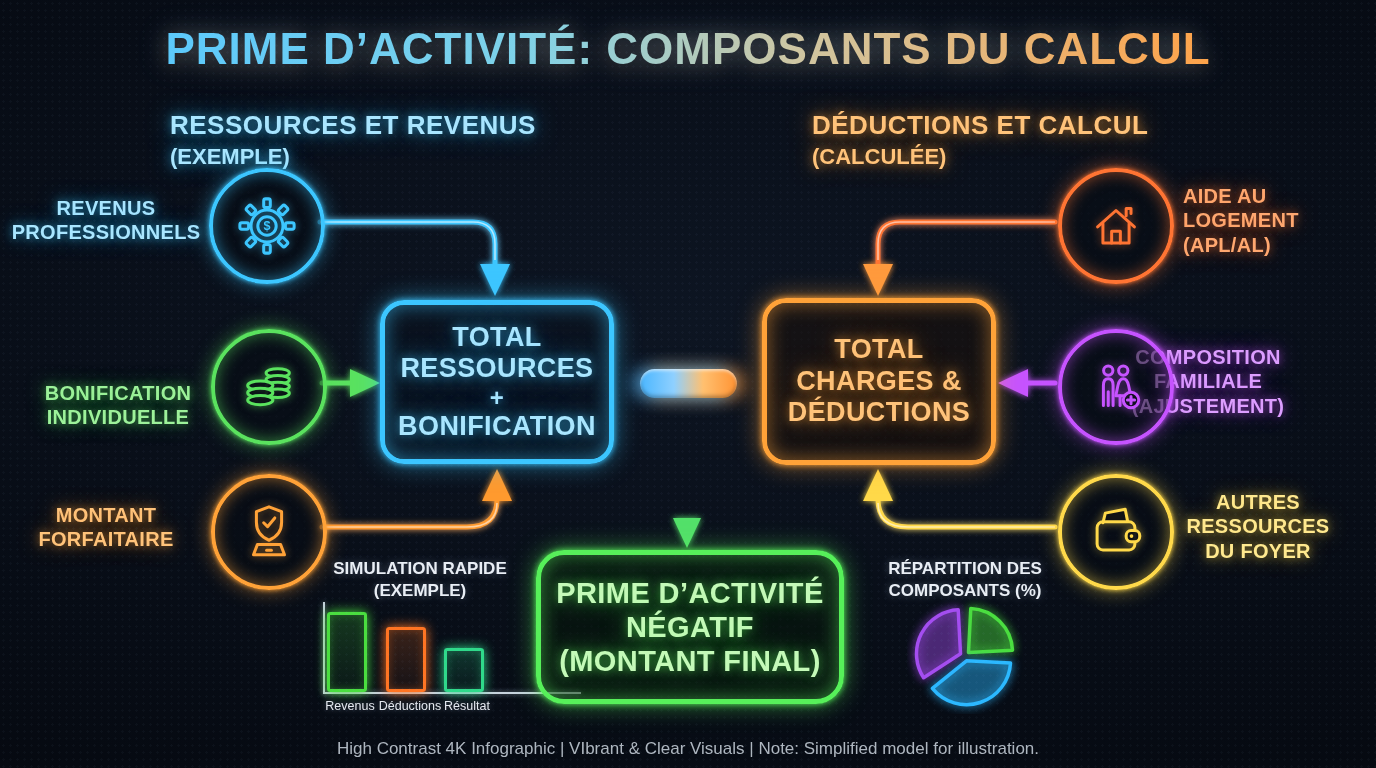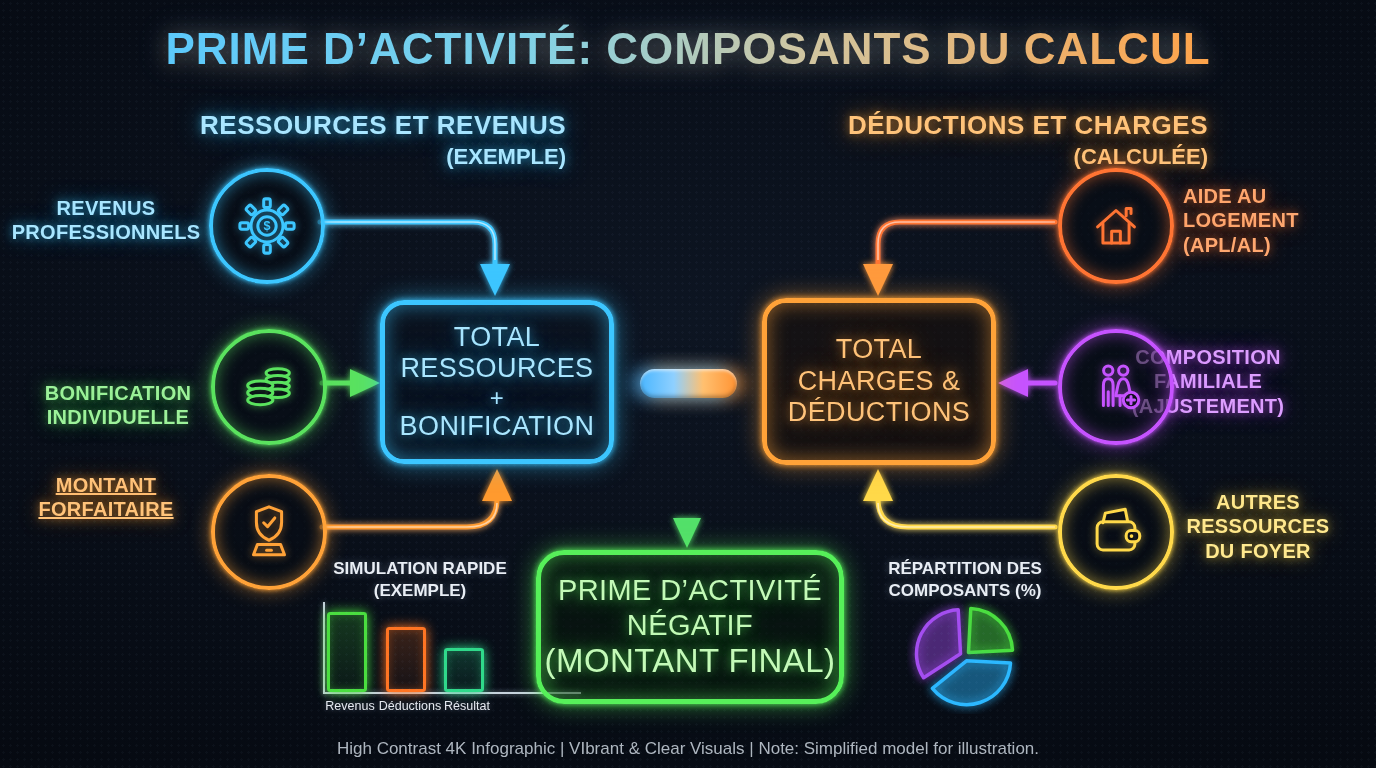--- a/index.html
+++ b/index.html
@@ -24,21 +24,21 @@
   .greenbox{--c:#57f05a;--g:rgba(87,240,90,.55);--t:#c4fab8;}
   
   .title{
     top:24px;left:0;width:1376px;text-align:center;
     font-size:44px;font-weight:700;letter-spacing:1px;
     background:linear-gradient(90deg,#56c8ff 8%,#7fd2e8 38%,#cfc6a2 58%,#ffa349 88%);
     -webkit-background-clip:text;background-clip:text;color:transparent;
     filter:drop-shadow(0 0 14px rgba(80,180,255,.35)) drop-shadow(0 2px 10px rgba(255,150,60,.25));
   }
   
-  .col-head{width:396px;text-align:right;z-index:3;}
+  .col-head{width:396px;text-align:left;z-index:3;}
   .col-head .h1{font-size:26px;font-weight:700;letter-spacing:.5px;color:var(--t);
     text-shadow:0 0 10px var(--g),0 0 24px var(--g);}
   .col-head .h2{font-size:22px;font-weight:700;margin-top:3px;color:var(--t);
     text-shadow:0 0 10px var(--g),0 0 22px var(--g);}
   
   .circle{
     width:108px;height:108px;border-radius:50%;
     border:4px solid var(--c);background:rgba(8,12,20,.55);
     box-shadow:0 0 20px var(--g),0 0 5px var(--c),inset 0 0 16px var(--g);
     display:flex;align-items:center;justify-content:center;z-index:3;color:var(--c);
@@ -50,26 +50,26 @@
   .label{font-size:20px;font-weight:700;line-height:1.22;letter-spacing:.3px;color:var(--t);
     text-shadow:0 0 9px var(--g),0 0 20px var(--g);z-index:3;}
   .center{text-align:center;} .leftal{text-align:left;}
   
   .nbox{
     border:5px solid var(--c);border-radius:24px;background:rgba(10,18,30,.5);
     box-shadow:0 0 24px var(--g),0 0 6px var(--c),inset 0 0 20px var(--g);
     display:flex;flex-direction:column;align-items:center;justify-content:center;
     text-align:center;color:var(--t);z-index:3;
   }
-  .nbox .bl{font-size:27px;font-weight:400;line-height:1.18;letter-spacing:.4px;
+  .nbox .bl{font-size:27px;font-weight:700;line-height:1.18;letter-spacing:.4px;
     text-shadow:0 0 10px var(--g),0 0 24px var(--g);}
   .nbox .plus{font-size:24px;line-height:1.05;}
   .resultbox{background:rgba(9,24,12,.5);border-radius:28px;}
   .resultbox .big{font-size:29px;}
-  .resultbox .small{font-size:33px;}
+  .resultbox .small{font-size:29px;}
   .chargesbox{background:rgba(28,16,8,.5);}
   
   .pill{
     top:369px;left:640px;width:97px;height:29px;border-radius:15px;z-index:3;
     background:linear-gradient(90deg,#4ab6ff,#8fd0ff 35%,#ffc070 65%,#ff9333);
     box-shadow:-7px 0 18px rgba(74,182,255,.75),7px 0 18px rgba(255,147,51,.75),
       inset 0 2px 3px rgba(255,255,255,.55),inset 0 -2px 4px rgba(0,0,0,.35);
   }
   
   .chart-title{font-size:17px;font-weight:700;line-height:1.3;color:#e9eef5;text-align:center;
@@ -89,21 +89,21 @@
 
 <div class="stage">
 
   <div class="abs title">PRIME D’ACTIVITÉ: COMPOSANTS DU CALCUL</div>
 
   <div class="abs col-head cyan" style="left:170px;top:110px;">
     <div class="h1">RESSOURCES ET REVENUS</div>
     <div class="h2">(EXEMPLE)</div>
   </div>
   <div class="abs col-head orange" style="left:812px;top:110px;">
-    <div class="h1">DÉDUCTIONS ET CHARGES</div>
+    <div class="h1">DÉDUCTIONS ET CALCUL</div>
     <div class="h2">(CALCULÉE)</div>
   </div>
 
   <svg class="wires" width="1376" height="768" viewBox="0 0 1376 768">
     <defs>
       <filter id="neon" x="-60%" y="-60%" width="220%" height="220%">
         <feGaussianBlur stdDeviation="3.4" result="b"></feGaussianBlur>
         <feMerge>
             <feMergeNode in="b"></feMergeNode>
             <feMergeNode in="SourceGraphic"></feMergeNode>
@@ -184,21 +184,21 @@
           <ellipse cx="41" cy="38.5" rx="12" ry="4.4"></ellipse>
         </g>
       <g fill="rgba(8,12,20,.9)">
           <ellipse cx="23" cy="30.5" rx="13" ry="4.8"></ellipse>
           <ellipse cx="23" cy="38" rx="13" ry="4.8"></ellipse>
           <ellipse cx="23" cy="45.5" rx="13" ry="4.8"></ellipse>
         </g>
     </svg>
   </div>
 
-  <div class="abs label center orange" style="left:8px;top:473px;width:196px;text-decoration:underline;">MONTANT FORFAITAIRE</div>
+  <div class="abs label center orange" style="left:8px;top:503px;width:196px;">MONTANT FORFAITAIRE</div>
   <div class="abs circle orange" style="left:211px;top:474px;">
     <svg viewBox="0 0 64 64">
       <path d="M32 6 L45 11 V22 C45 31.5 39.5 37.5 32 40.5 C24.5 37.5 19 31.5 19 22 V11 Z"></path>
       <path d="M26.5 22.5 L30.5 26.5 L38 17.5"></path>
       <path d="M20 45 H44 L48 55.5 H16 Z"></path>
         <path d="M29.5 50.8 H34.5"></path>
     </svg>
   </div>
 
   <div class="abs label leftal redorange" style="left:1183px;top:184px;width:170px;">AIDE AU LOGEMENT (APL/AL)</div>

